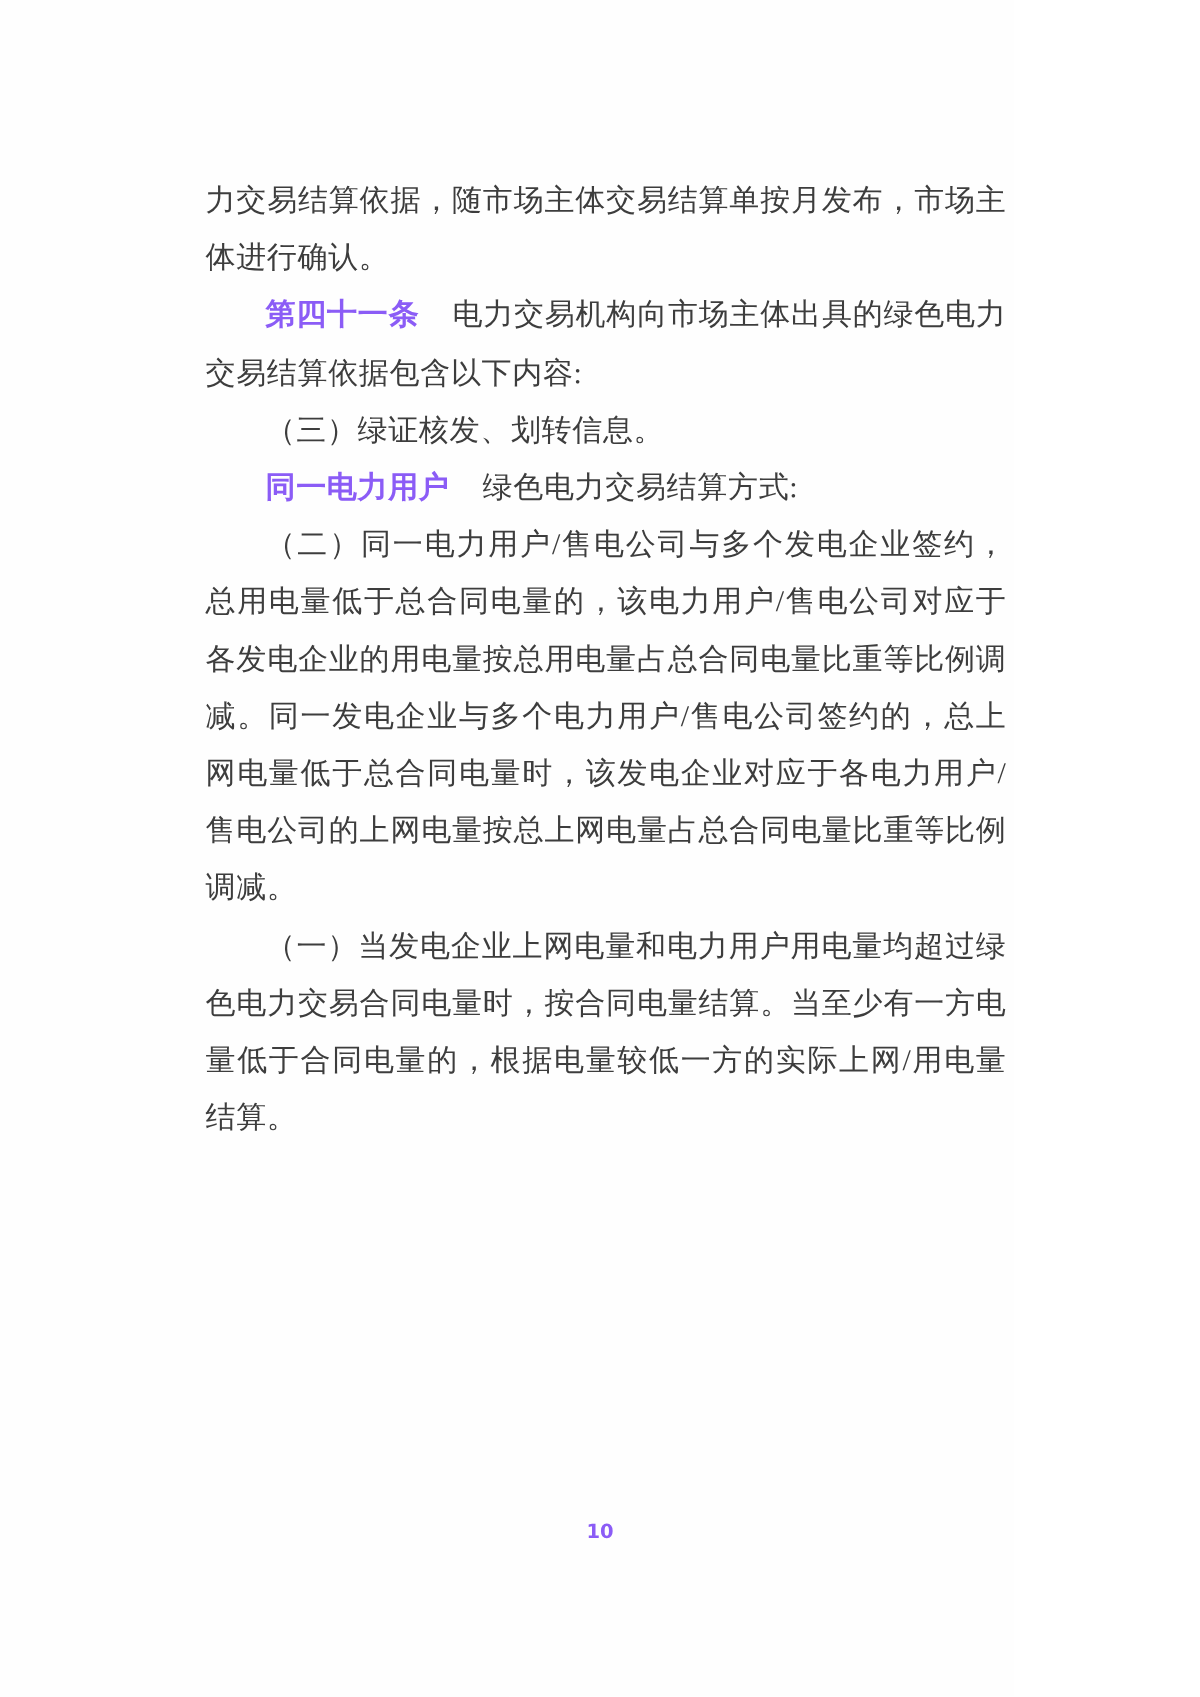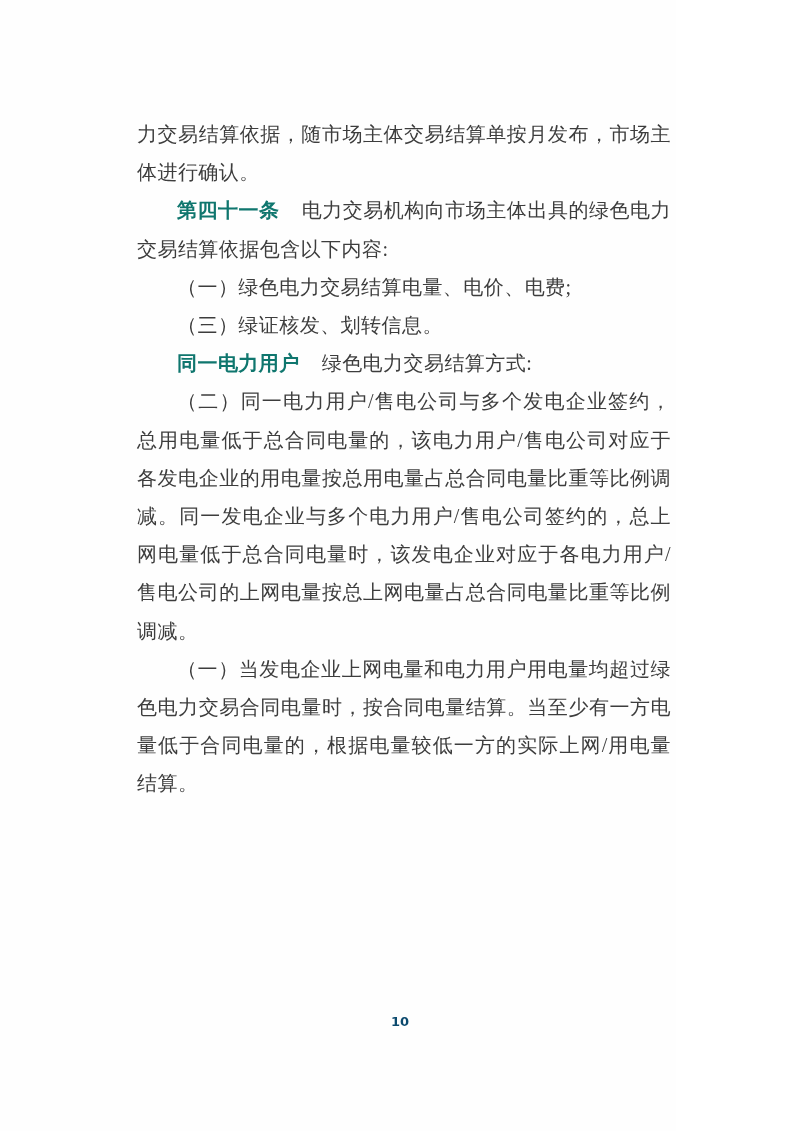--- a/index.html
+++ b/index.html
@@ -39,53 +39,52 @@
     margin: 0;
     text-indent: 2em;
   }
 
   .para.no-indent {
     text-indent: 0;
   }
 
   .lead {
     font-weight: bold;
-    color: #0f766e;
+    color: #8b5cf6;
   }
   .lead:not(:empty) {
     margin-right: 1.1em;
   }
 
   .footer {
     position: absolute;
     left: 0;
     top: 1012px;
     width: 800px;
     text-align: center;
   }
 
   .page-number {
     font-family: "DejaVu Sans", "Liberation Sans", sans-serif;
     font-size: 13px;
     font-weight: 600;
-    color: #0c4a6e;
+    color: #8b5cf6;
   }
 </style>
 </head>
 <body>
 
 <div class="page">
 
   <div class="text-block">
 
     <p class="para no-indent"><span>力交易结算依据，随市场主体交易结算单按月发布，市场主体进行确认。</span></p>
 
     <p class="para"><span class="lead">第四十一条</span><span>电力交易机构向市场主体出具的绿色电力交易结算依据包含以下内容:</span></p>
 
-    <p class="para"><span>（一）绿色电力交易结算电量、电价、电费;</span></p>
 
 
     <p class="para"><span>（三）绿证核发、划转信息。</span></p>
 
     <p class="para"><span class="lead">同一电力用户</span><span>绿色电力交易结算方式:</span></p>
 
     <p class="para"><span>（二）同一电力用户/售电公司与多个发电企业签约，总用电量低于总合同电量的，该电力用户/售电公司对应于各发电企业的用电量按总用电量占总合同电量比重等比例调减。同一发电企业与多个电力用户/售电公司签约的，总上网电量低于总合同电量时，该发电企业对应于各电力用户/售电公司的上网电量按总上网电量占总合同电量比重等比例调减。</span></p>
 
     <p class="para"><span>（一）当发电企业上网电量和电力用户用电量均超过绿色电力交易合同电量时，按合同电量结算。当至少有一方电量低于合同电量的，根据电量较低一方的实际上网/用电量结算。</span></p>
 

